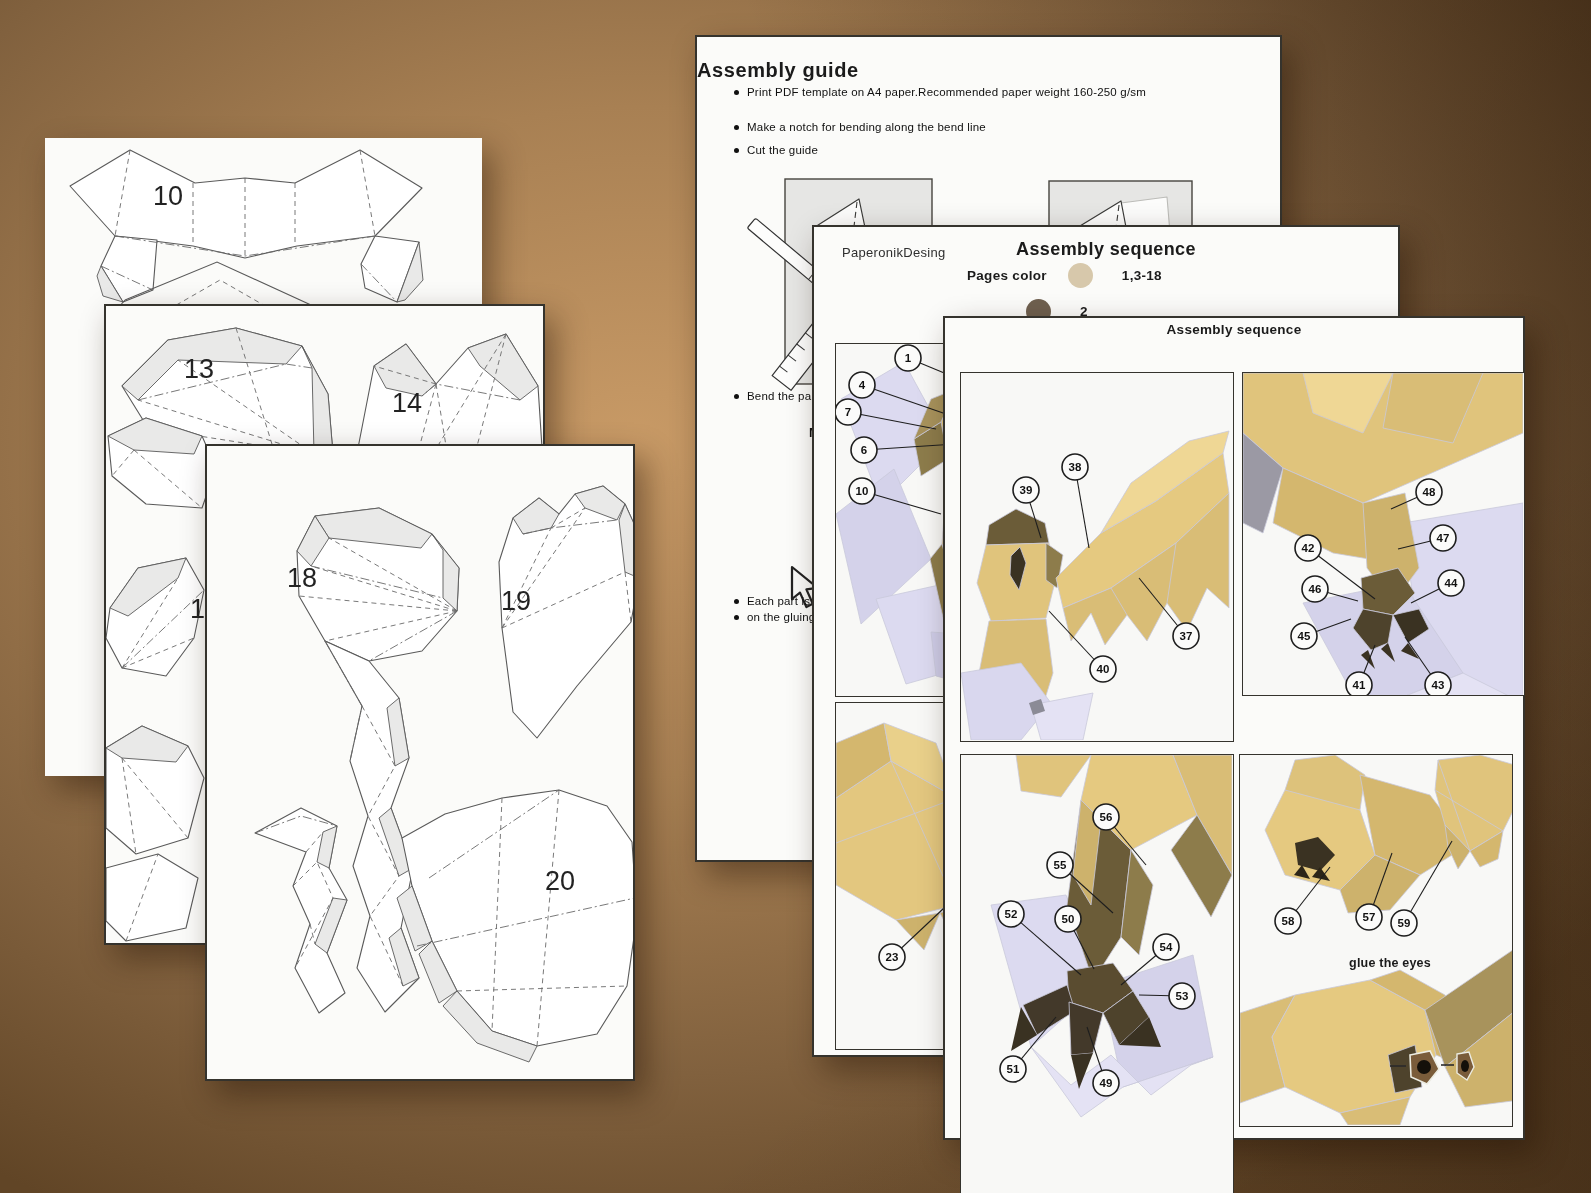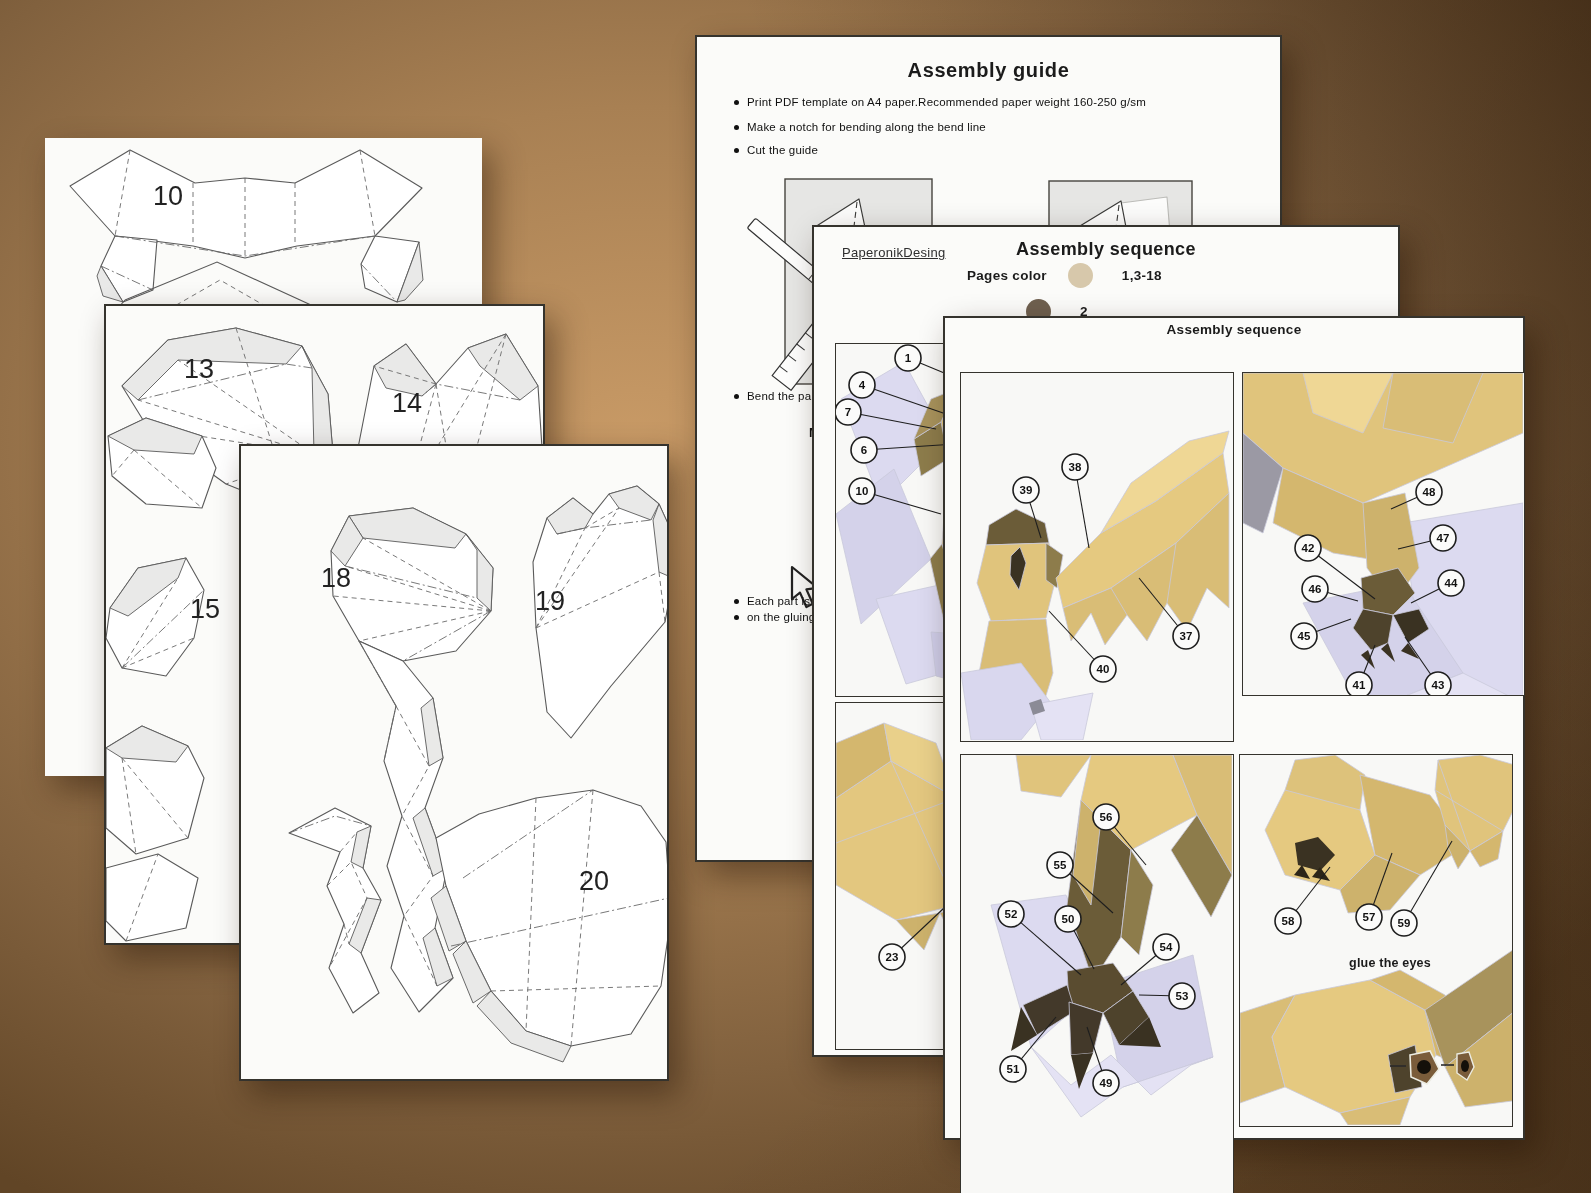--- a/index.html
+++ b/index.html
@@ -17,32 +17,32 @@
   svg text{font-family:"Liberation Sans",sans-serif;}
 
   
   .cut{fill:#ffffff;stroke:#5a5a5a;stroke-width:1.1;stroke-linejoin:round;}
   .flap{fill:#e9e9e8;stroke:#5a5a5a;stroke-width:0.9;stroke-linejoin:round;}
   .fold{fill:none;stroke:#6a6a6a;stroke-width:0.9;stroke-dasharray:5,4;}
   .mfold{fill:none;stroke:#6a6a6a;stroke-width:0.9;stroke-dasharray:9,3,2,3;}
   .pieceNum{font-size:27px;fill:#222;}
 
   
-  .gtitle{position:absolute;width:100%;text-align:center;top:22px;
+  .gtitle{position:absolute;width:100%;top:22px;
           font-size:20px;font-weight:700;letter-spacing:.6px;color:#1b1b1b;}
   .gb{position:absolute;left:50px;font-size:11.5px;color:#101010;letter-spacing:.2px;white-space:nowrap;}
   .gb::before{content:"";position:absolute;left:-13px;top:4px;width:5px;height:5px;border-radius:50%;background:#111;}
   .sheet{fill:#e6e6e4;stroke:#46443f;stroke-width:1.4;}
   .foldpart{fill:#fcfcfb;stroke:#3a3a38;stroke-width:1.2;stroke-linejoin:round;}
   .foldpart2{fill:#fcfcfb;stroke:#bcbcb8;stroke-width:1.1;stroke-linejoin:round;}
   .dashline{fill:none;stroke:#3a3a38;stroke-width:1.1;stroke-dasharray:6,4;}
   .tool{fill:#fdfdfc;stroke:#333;stroke-width:1.2;stroke-linejoin:round;}
 
   
-  .brand{position:absolute;left:28px;top:18px;font-size:13px;color:#2e2e2e;letter-spacing:.3px;text-decoration:underline;}
+  .brand{position:absolute;left:28px;top:18px;font-size:13px;color:#2e2e2e;letter-spacing:.3px;}
   .stitle{position:absolute;width:100%;text-align:center;top:12px;font-size:18px;font-weight:700;letter-spacing:.4px;color:#1b1b1b;}
   .ftitle{position:absolute;width:100%;text-align:center;top:4px;font-size:13.5px;font-weight:700;letter-spacing:.3px;color:#1b1b1b;}
   .legendrow{position:absolute;display:flex;align-items:center;gap:9px;}
   .legendlab{font-size:13.5px;font-weight:700;color:#1b1b1b;letter-spacing:.3px;margin-left:20px;}
   .dot{width:25px;height:25px;border-radius:50%;}
   .panel{position:absolute;background:#f8f8f6;border:1.6px solid #35332d;box-sizing:border-box;overflow:hidden;}
   .co circle{fill:#fbfbfa;stroke:#1e1e1e;stroke-width:1.6;}
   .co text{font-size:11.5px;font-weight:700;fill:#111;text-anchor:middle;}
   .ld{stroke:#1e1e1e;stroke-width:1.1;}
   .mesh{stroke:#c9c9da;stroke-width:0.8;stroke-linejoin:round;}
@@ -117,21 +117,21 @@
       <polygon class="cut" points="0,442 36,420 82,440 98,472 82,532 30,548 0,522"></polygon>
       <polygon class="flap" points="0,442 36,420 82,440 70,456 16,452"></polygon>
       <line class="fold" x1="16" y1="452" x2="82" y2="532"></line>
       <line class="fold" x1="16" y1="452" x2="30" y2="548"></line>
       <polygon class="cut" points="0,562 52,548 92,572 80,622 20,635 0,615"></polygon>
       <line class="fold" x1="20" y1="635" x2="52" y2="548"></line>
     </g>
   </svg>
 </div>
 
-<div class="page bordered" style="left:205px;top:444px;width:430px;height:637px;z-index:3;margin-left:34px;">
+<div class="page bordered" style="left:205px;top:444px;width:430px;height:637px;z-index:3;">
   <svg width="426" height="633" viewBox="0 0 426 633">
     <g>
       <polygon class="cut" points="108,70 172,62 225,88 252,122 250,165 215,205 162,215 118,195 92,150 90,105"></polygon>
       <polygon class="flap" points="108,70 172,62 225,88 214,102 122,92"></polygon>
       <polygon class="flap" points="90,105 108,70 122,92 104,120"></polygon>
       <polygon class="flap" points="225,88 252,122 250,165 236,152 236,104"></polygon>
       <line class="fold" x1="250" y1="165" x2="104" y2="120"></line>
       <line class="fold" x1="250" y1="165" x2="92" y2="150"></line>
       <line class="fold" x1="250" y1="165" x2="118" y2="195"></line>
       <line class="fold" x1="250" y1="165" x2="122" y2="92"></line>
@@ -177,21 +177,21 @@
       <line class="fold" x1="250" y1="545" x2="420" y2="540"></line>
       <line class="fold" x1="295" y1="352" x2="285" y2="585"></line>
       <line class="fold" x1="352" y1="344" x2="330" y2="600"></line>
       <text class="pieceNum" x="338" y="444">20</text>
     </g>
   </svg>
 </div>
 
 <div class="page bordered" style="left:695px;top:35px;width:587px;height:827px;z-index:4;">
   <div class="gtitle">Assembly guide</div>
-  <div class="gb" style="top:59px;">Print PDF template on A4 paper.Recommended paper weight 160-250 g/sm</div>
+  <div class="gb" style="top:49px;">Print PDF template on A4 paper.Recommended paper weight 160-250 g/sm</div>
   <div class="gb" style="top:84px;">Make a notch for bending along the bend line</div>
   <div class="gb" style="top:107px;">Cut the guide</div>
 
   <svg width="583" height="560" viewBox="0 0 583 560" style="position:absolute;top:130px;left:0;">
     <g>
       <rect class="sheet" x="88" y="12" width="147" height="205"></rect>
       <polygon class="foldpart" points="118,60 162,32 170,70 148,102 124,106"></polygon>
       <line class="dashline" x1="160" y1="35" x2="152" y2="100"></line>
       <g transform="rotate(40 100 95)">
         <rect class="tool" x="40" y="88" width="104" height="13" rx="2"></rect>

